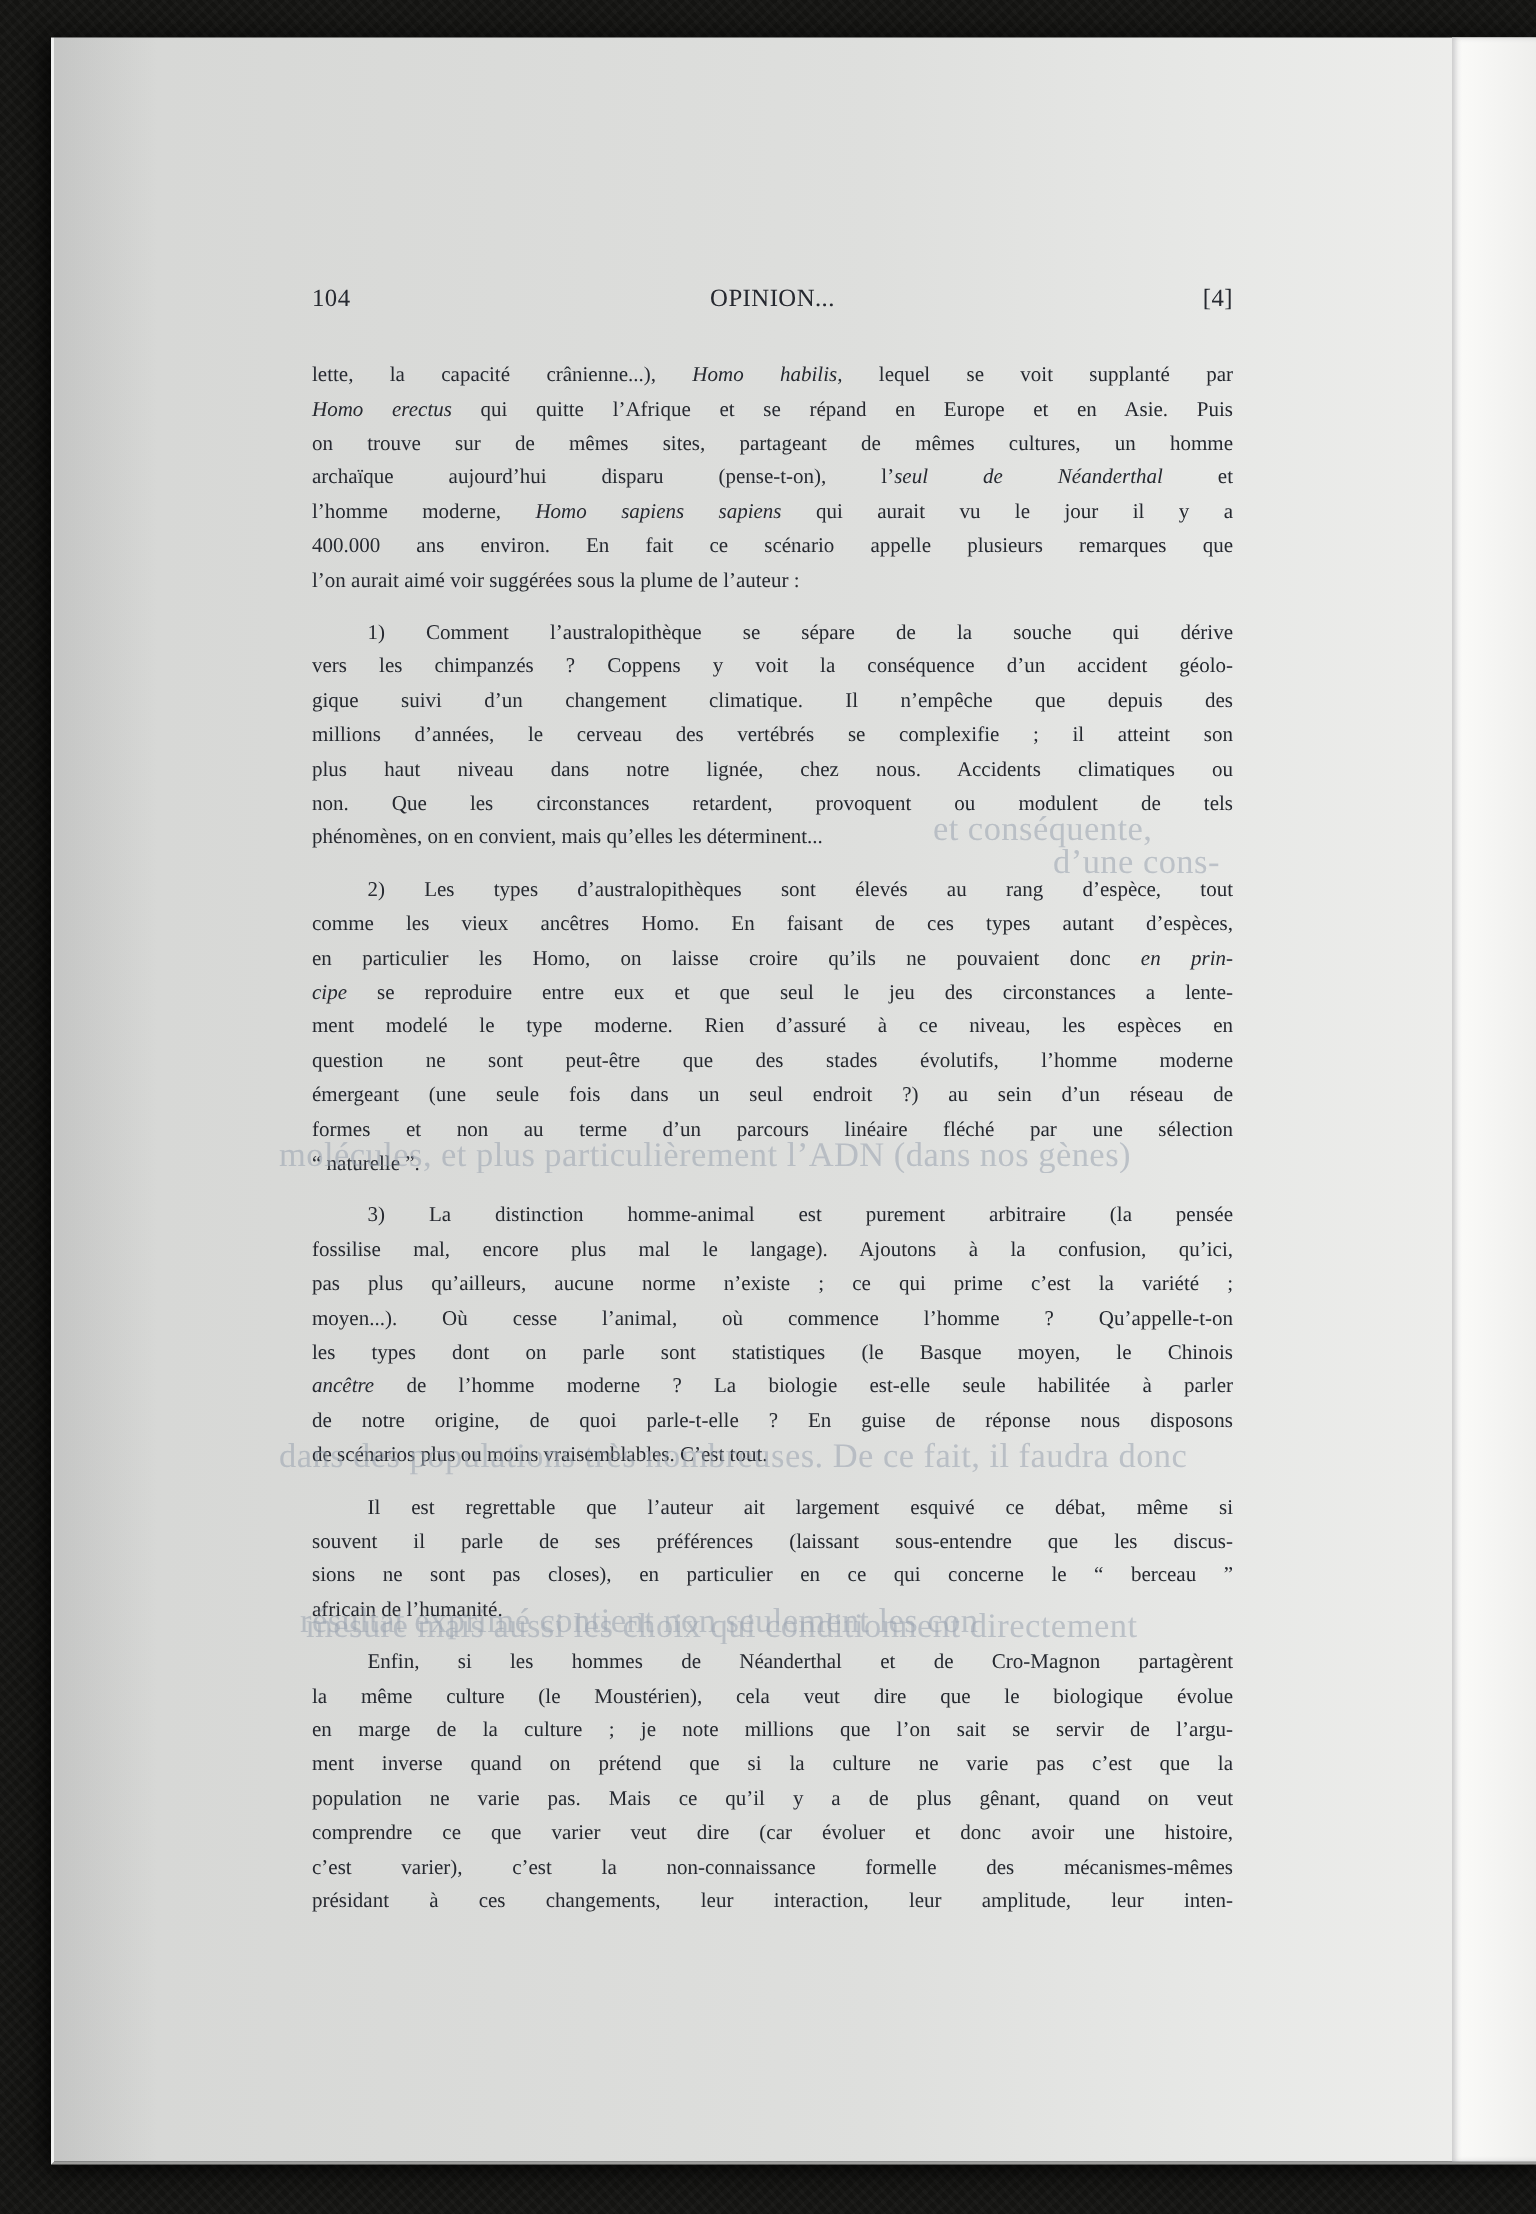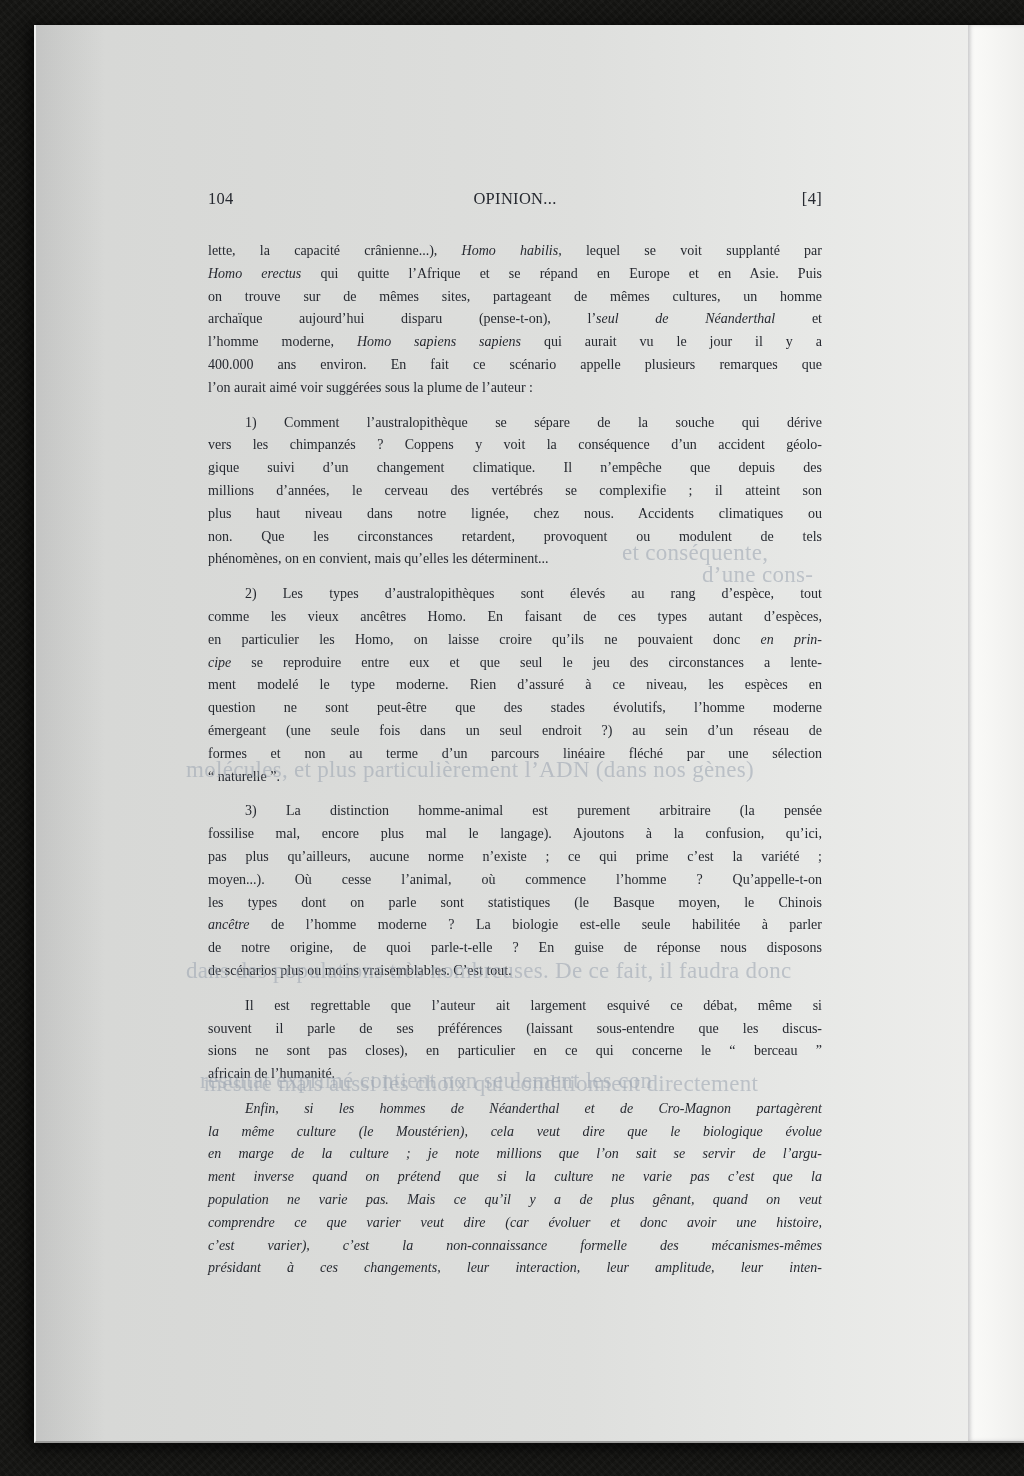--- a/index.html
+++ b/index.html
@@ -39,21 +39,21 @@
     color:var(--ink,#262930);
   }
   .running-head{
     display:flex;justify-content:space-between;align-items:baseline;
     font-size:16.5px;letter-spacing:0.3px;
   }
   .running-head .center{position:absolute;left:0;right:0;text-align:center;}
   .running-head{position:relative;}
   .body-text{margin-top:31px;font-size:14px;line-height:22.8px;}
   .para{margin:0 0 12px 0;}
-  .para:last-child{margin-bottom:0;font-style:italic;}
+  .para:last-child{margin-bottom:0;}
   .line{text-align:justify;text-align-last:justify;white-space:normal;}
   .line.last{text-align-last:left;}
   .para.indent .line:first-child{text-indent:37px;}
   .it{font-style:italic;}
   .ghost{
     position:absolute;font-size:23px;color:#9aa3b0;opacity:0.55;
     filter:blur(0.5px);white-space:nowrap;letter-spacing:0.3px;
   }
 </style>
 </head>

